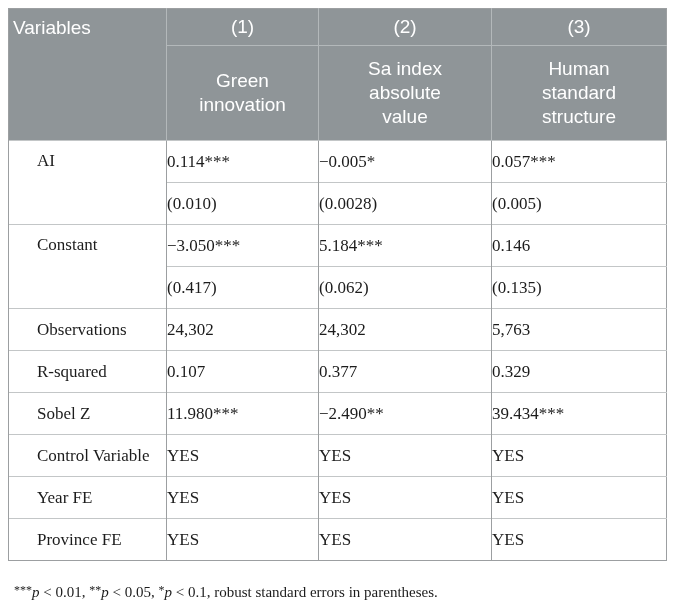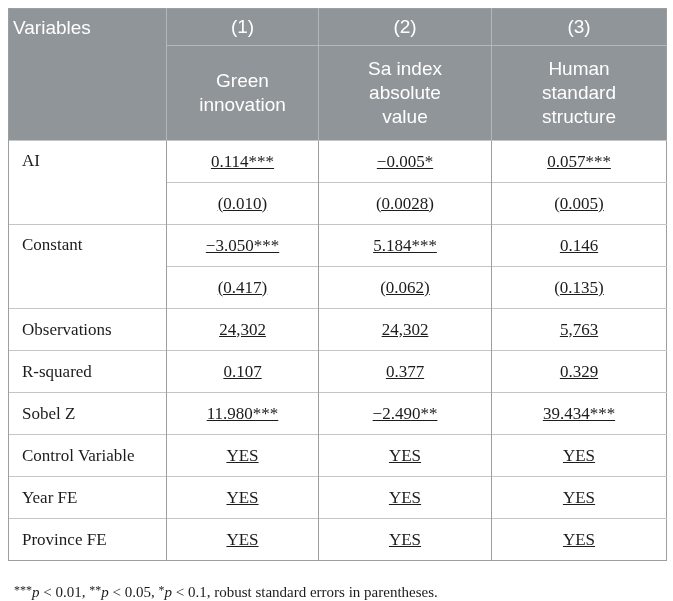--- a/index.html
+++ b/index.html
@@ -66,28 +66,28 @@
   tbody td{
     font-family:"Liberation Serif",serif;
     font-size:17px;
     color:var(--body-text);
     border-left:1px solid var(--border-vertical);
     border-top:1px solid var(--border-horizontal);
     padding:0;
   }
   td.lbl{
     text-align:left;
-    padding-left:13px;
+    padding-left:28px;
     vertical-align:middle;
   }
   td.lbl.span2{
     vertical-align:top;
     padding-top:10px;
   }
-  td.val{text-align:center;vertical-align:middle;text-decoration:underline;}
+  td.val{text-align:left;vertical-align:middle;}
 
   .footnote{
     position:absolute;left:2px;top:571px;
     margin:12px;
     font-family:"Liberation Serif",serif;
     font-size:15px;
     color:var(--body-text);
     white-space:pre-wrap;
   }
   .footnote .it{font-style:italic;}

